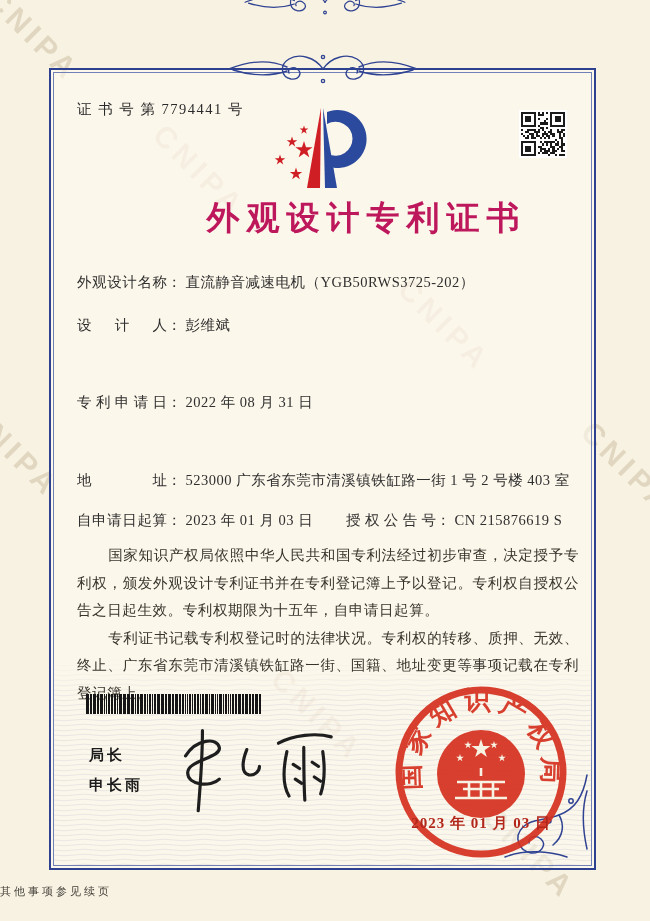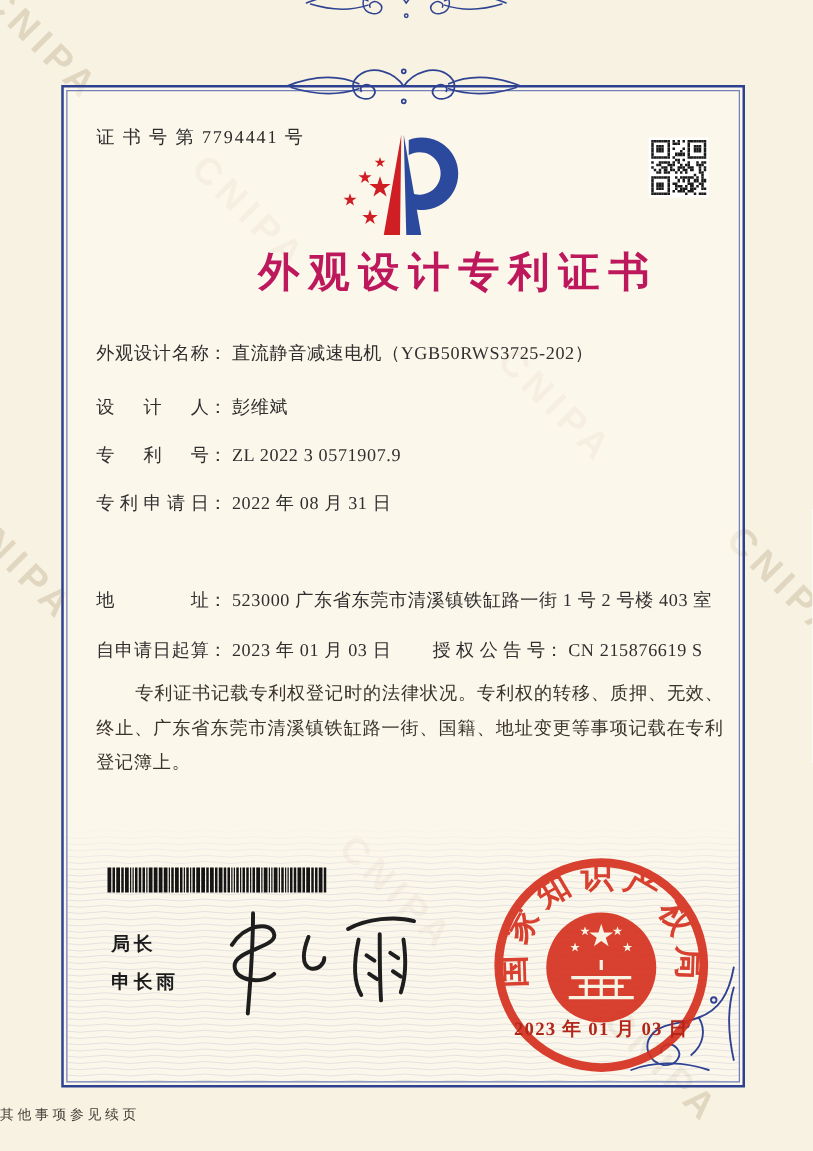--- a/index.html
+++ b/index.html
@@ -653,37 +653,35 @@
       </div>
 
     <h1 class="title">外观设计专利证书</h1>
 
     <div class="frow" style="top:203px;">
       <span class="flabel">外观设计名称</span><span class="fcolon">：</span><span class="fvalue">直流静音减速电机（YGB50RWS3725-202）</span>
     </div>
     <div class="frow" style="top:246px;">
       <span class="flabel">设计人</span><span class="fcolon">：</span><span class="fvalue">彭维斌</span>
     </div>
-    <div class="frow" style="top:285px;">
-      <span class="flabel">专利号</span><span class="fcolon">：</span><span class="fvalue">ZL 2022 3 0571907.9</span>
-    </div>
     <div class="frow" style="top:323px;">
       <span class="flabel">专利申请日</span><span class="fcolon">：</span><span class="fvalue">2022 年 08 月 31 日</span>
     </div>
     <div class="frow" style="top:401px;">
       <span class="flabel">地址</span><span class="fcolon">：</span><span class="fvalue">523000 广东省东莞市清溪镇铁缸路一街 1 号 2 号楼 403 室</span>
     </div>
     <div class="frow" style="top:441px;">
       <span class="flabel">自申请日起算</span><span class="fcolon">：</span><span class="fvalue">2023 年 01 月 03 日</span>
       <span class="second">
         <span class="flabel">授权公告号</span><span class="fcolon">：</span><span class="fvalue">CN 215876619 S</span>
       </span>
     </div>
 
     <div class="paras">
+      <p>国家知识产权局依照中华人民共和国专利法经过初步审查，决定授予专利权，颁发外观设计专利证书并在专利登记簿上予以登记。专利权自授权公告之日起生效。专利权期限为十五年，自申请日起算。</p>
       <p>专利证书记载专利权登记时的法律状况。专利权的转移、质押、无效、终止、广东省东莞市清溪镇铁缸路一街、国籍、地址变更等事项记载在专利登记簿上。</p>
     </div>
 
     <div class="barcode"><span style="width: 3px; margin-right: 1px;"></span><span style="width: 2px; margin-right: 1px;"></span><span style="width: 3px; margin-right: 1px;"></span><span style="width: 2px; margin-right: 1px;"></span><span style="width: 3px; margin-right: 1px;"></span><span style="width: 1px; margin-right: 1px;"></span><span style="width: 1px; margin-right: 1px;"></span><span style="width: 2px; margin-right: 1px;"></span><span style="width: 2px; margin-right: 1px;"></span><span style="width: 2px; margin-right: 1px;"></span><span style="width: 1px; margin-right: 1px;"></span><span style="width: 3px; margin-right: 1px;"></span><span style="width: 3px; margin-right: 1px;"></span><span style="width: 3px; margin-right: 1px;"></span><span style="width: 3px; margin-right: 1px;"></span><span style="width: 1px; margin-right: 1px;"></span><span style="width: 2px; margin-right: 1px;"></span><span style="width: 3px; margin-right: 1px;"></span><span style="width: 2px; margin-right: 1px;"></span><span style="width: 1px; margin-right: 1px;"></span><span style="width: 2px; margin-right: 1px;"></span><span style="width: 1px; margin-right: 1px;"></span><span style="width: 2px; margin-right: 1px;"></span><span style="width: 3px; margin-right: 1px;"></span><span style="width: 3px; margin-right: 1px;"></span><span style="width: 2px; margin-right: 1px;"></span><span style="width: 3px; margin-right: 1px;"></span><span style="width: 2px; margin-right: 1px;"></span><span style="width: 3px; margin-right: 1px;"></span><span style="width: 2px; margin-right: 1px;"></span><span style="width: 2px; margin-right: 1px;"></span><span style="width: 1px; margin-right: 1px;"></span><span style="width: 1px; margin-right: 1px;"></span><span style="width: 2px; margin-right: 1px;"></span><span style="width: 1px; margin-right: 1px;"></span><span style="width: 2px; margin-right: 1px;"></span><span style="width: 2px; margin-right: 1px;"></span><span style="width: 1px; margin-right: 1px;"></span><span style="width: 2px; margin-right: 1px;"></span><span style="width: 3px; margin-right: 1px;"></span><span style="width: 1px; margin-right: 1px;"></span><span style="width: 3px; margin-right: 1px;"></span><span style="width: 1px; margin-right: 1px;"></span><span style="width: 1px; margin-right: 1px;"></span><span style="width: 3px; margin-right: 1px;"></span><span style="width: 1px; margin-right: 1px;"></span><span style="width: 2px; margin-right: 1px;"></span><span style="width: 1px; margin-right: 1px;"></span><span style="width: 1px; margin-right: 1px;"></span><span style="width: 2px; margin-right: 1px;"></span><span style="width: 2px; margin-right: 1px;"></span><span style="width: 3px; margin-right: 1px;"></span><span style="width: 2px; margin-right: 1px;"></span><span style="width: 3px; margin-right: 1px;"></span><span style="width: 2px; margin-right: 1px;"></span><span style="width: 2px; margin-right: 1px;"></span><span style="width: 3px; margin-right: 1px;"></span><span style="width: 2px; margin-right: 1px;"></span></div>
 
     <div class="sig-role">局长</div>
     <div class="sig-name">申长雨</div>
     <div class="sig-script">
       <svg width="190" height="95" viewBox="0 0 180 90">
         <g fill="none" stroke="#1e1e1e" stroke-width="3" stroke-linecap="round" stroke-linejoin="round">

